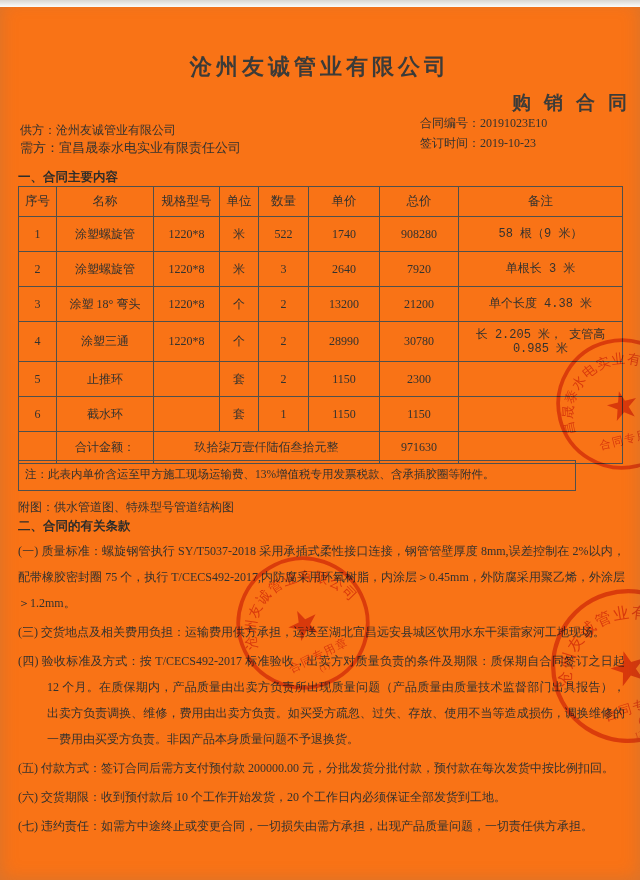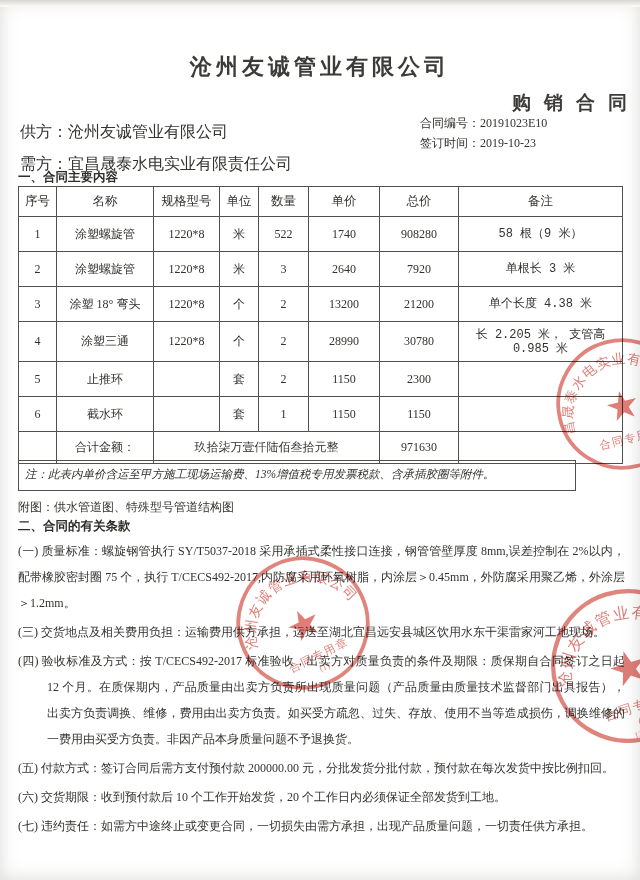--- a/index.html
+++ b/index.html
@@ -3,37 +3,37 @@
 <meta charset="utf-8">
 <style>
   * { margin:0; padding:0; box-sizing:border-box; }
   html,body { width:640px; height:880px; }
   body{
     font-family:"Liberation Serif","DejaVu Serif",serif;
     background:#eceae6;
   }
   .page{
     position:relative; width:640px; height:880px;
-    background:#ffffff; overflow:hidden; color:#33322f;
+    background:#f97316; overflow:hidden; color:#33322f;
     box-shadow:inset 0 0 18px rgba(120,118,110,.28);
   }
   .page::before{
     content:""; position:absolute; left:0; top:0; width:100%; height:7px;
     background:linear-gradient(#d8d6d1,#fcfcfa); pointer-events:none;
   }
   .company-title{
     position:absolute; top:52px; left:0; width:100%; text-align:center;
     font-size:22px; letter-spacing:4px; color:#3c3b38; font-weight:600;
   }
   .doc-title{
     position:absolute; top:90px; left:0; width:100%; text-align:right;
     font-size:19px; letter-spacing:13px; color:#3c3b38; font-weight:600;
   }
-  .party-supplier{ position:absolute; left:20px; top:122px; font-size:16px;font-family:Liberation Serif, serif; }
-  .party-buyer{ position:absolute; left:20px; top:154px; font-size:16px; }
+  .party-supplier{ position:absolute; left:20px; top:122px; font-size:12px;font-family:Liberation Serif, serif; }
+  .party-buyer{ position:absolute; left:20px; top:139px; font-size:13px; }
   .meta{ position:absolute; left:420px; top:113px; font-size:12px; line-height:20px; }
   .meta div{ white-space:nowrap; }
   .sec-title{ position:absolute; left:18px; top:169px; font-size:12.5px; font-weight:700; color:#2e2d2a; }
   .sec2-title{ position:absolute; left:18px; top:518px; font-size:12.5px; font-weight:700; color:#2e2d2a; }
 
   table.items{
     position:absolute; left:18px; top:186px; width:604px;
     border-collapse:collapse; table-layout:fixed;
   }
   table.items th, table.items td{
@@ -43,21 +43,21 @@
   }
   table.items thead th{ height:30px; font-size:12.5px; }
   table.items tbody td{ height:35px; }
   table.items tbody tr:nth-child(4) td{ height:40px; }
   table.items .remark-cell{ line-height:14px;font-family:Liberation Mono, monospace; }
   tr.total-row td{ height:32px; }
 
   .note-box{
     position:absolute; left:18px; top:460px; width:558px; height:31px;
     border:1px solid #50504c; font-size:11.5px; padding:6px 4px 0 6px;
-    white-space:nowrap; overflow:hidden;font-style:italic;
+    white-space:nowrap; overflow:hidden;
   }
   .attachment-line{ position:absolute; left:18px; top:499px; font-size:12px; }
 
   .clauses{ position:absolute; left:18px; top:538px; width:607px; }
   .clauses p{
     font-size:12px; line-height:26px; color:#33322f;
     margin-bottom:3px; text-align:justify;
   }
   .clauses p.hang{ padding-left:29px; text-indent:-29px; }
 

